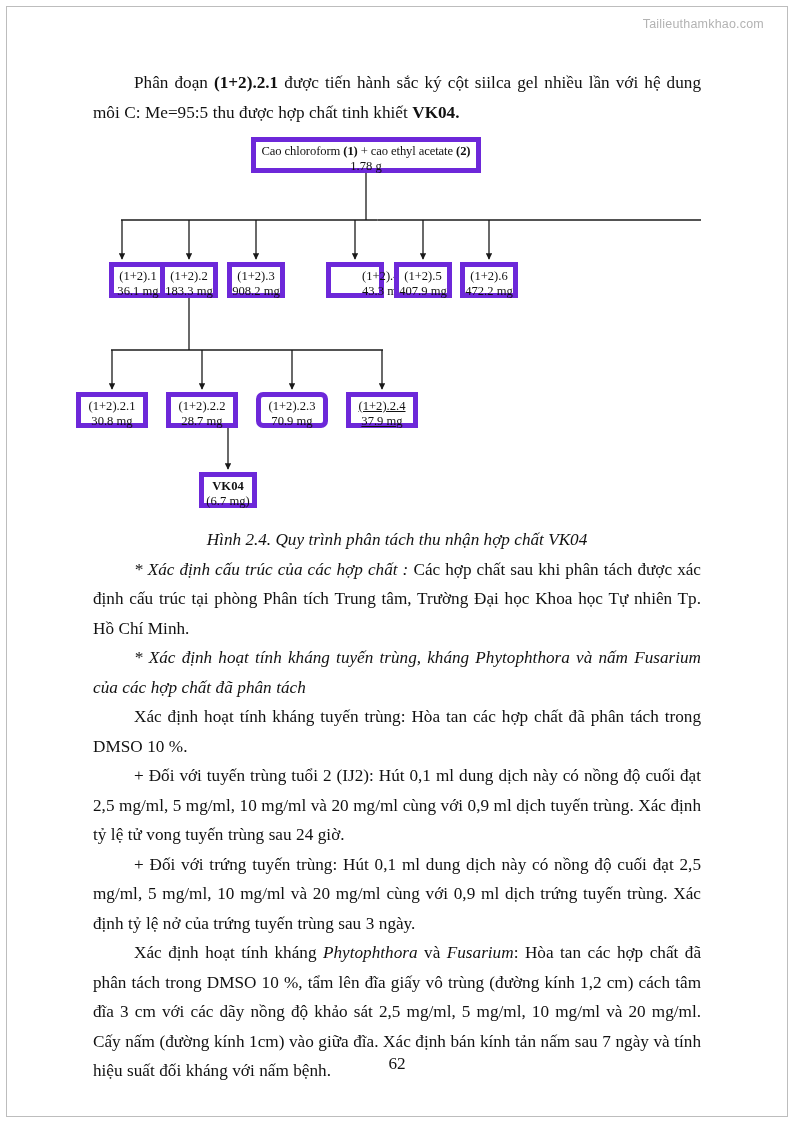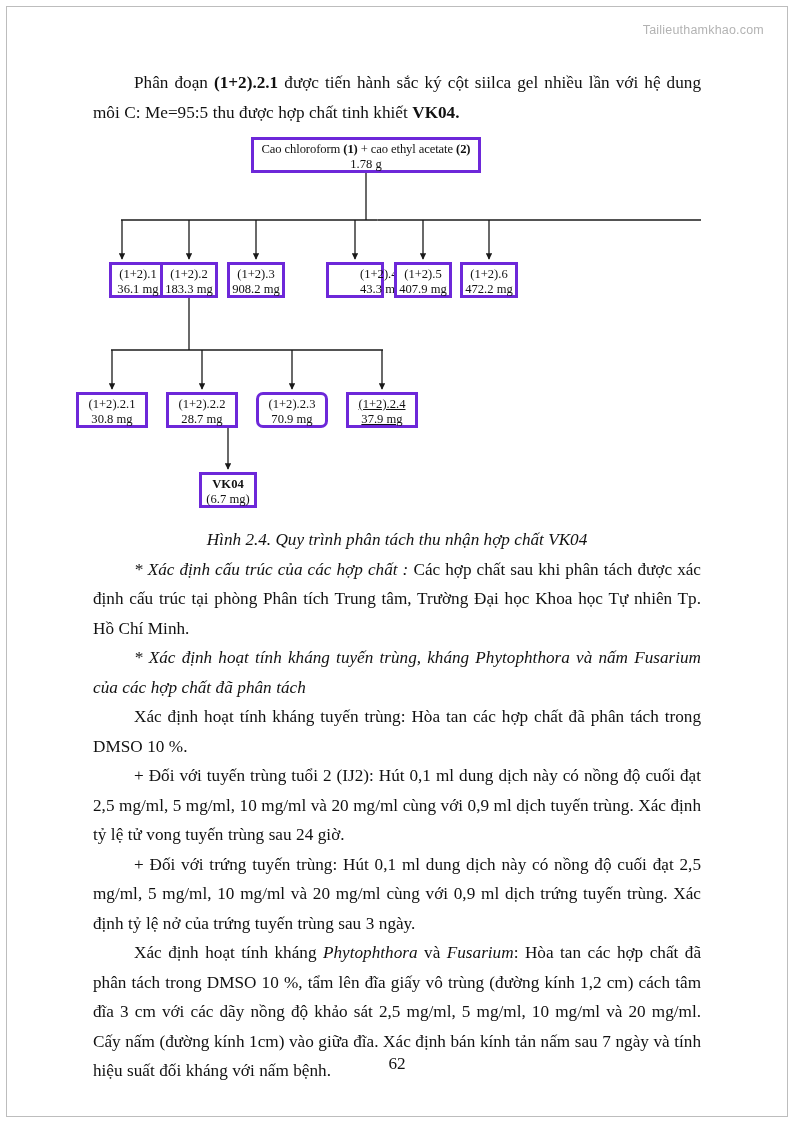--- a/index.html
+++ b/index.html
@@ -22,21 +22,21 @@
     position: absolute;
     left: 6px;
     top: 6px;
     right: 6px;
     bottom: 6px;
     border: 1px solid #bdbdbd;
     pointer-events: none;
   }
   .watermark {
     position: absolute;
-    top: 23px;
+    top: 17px;
     right: 30px;
     font-family: "Liberation Sans", sans-serif;
     font-size: 12.5px;
     color: #b3b3b3;
     letter-spacing: 0.2px;
     white-space: nowrap;
   }
 
   .content {
     position: absolute;
@@ -64,21 +64,21 @@
     margin-top: 8px;
   }
   .fig-svg {
     position: absolute;
     left: 0;
     top: 0;
   }
   .node {
     position: absolute;
     box-sizing: border-box;
-    border: 3px solid #6d28d9;
+    border: 5px solid #6d28d9;
     background: #ffffff;
     text-align: center;
     font-size: 12.6px;
     line-height: 15px;
     padding-top: 2px;
     white-space: nowrap;
   }
   .node .ln2 { display: block; }
   .node-root {
     left: 158px;

